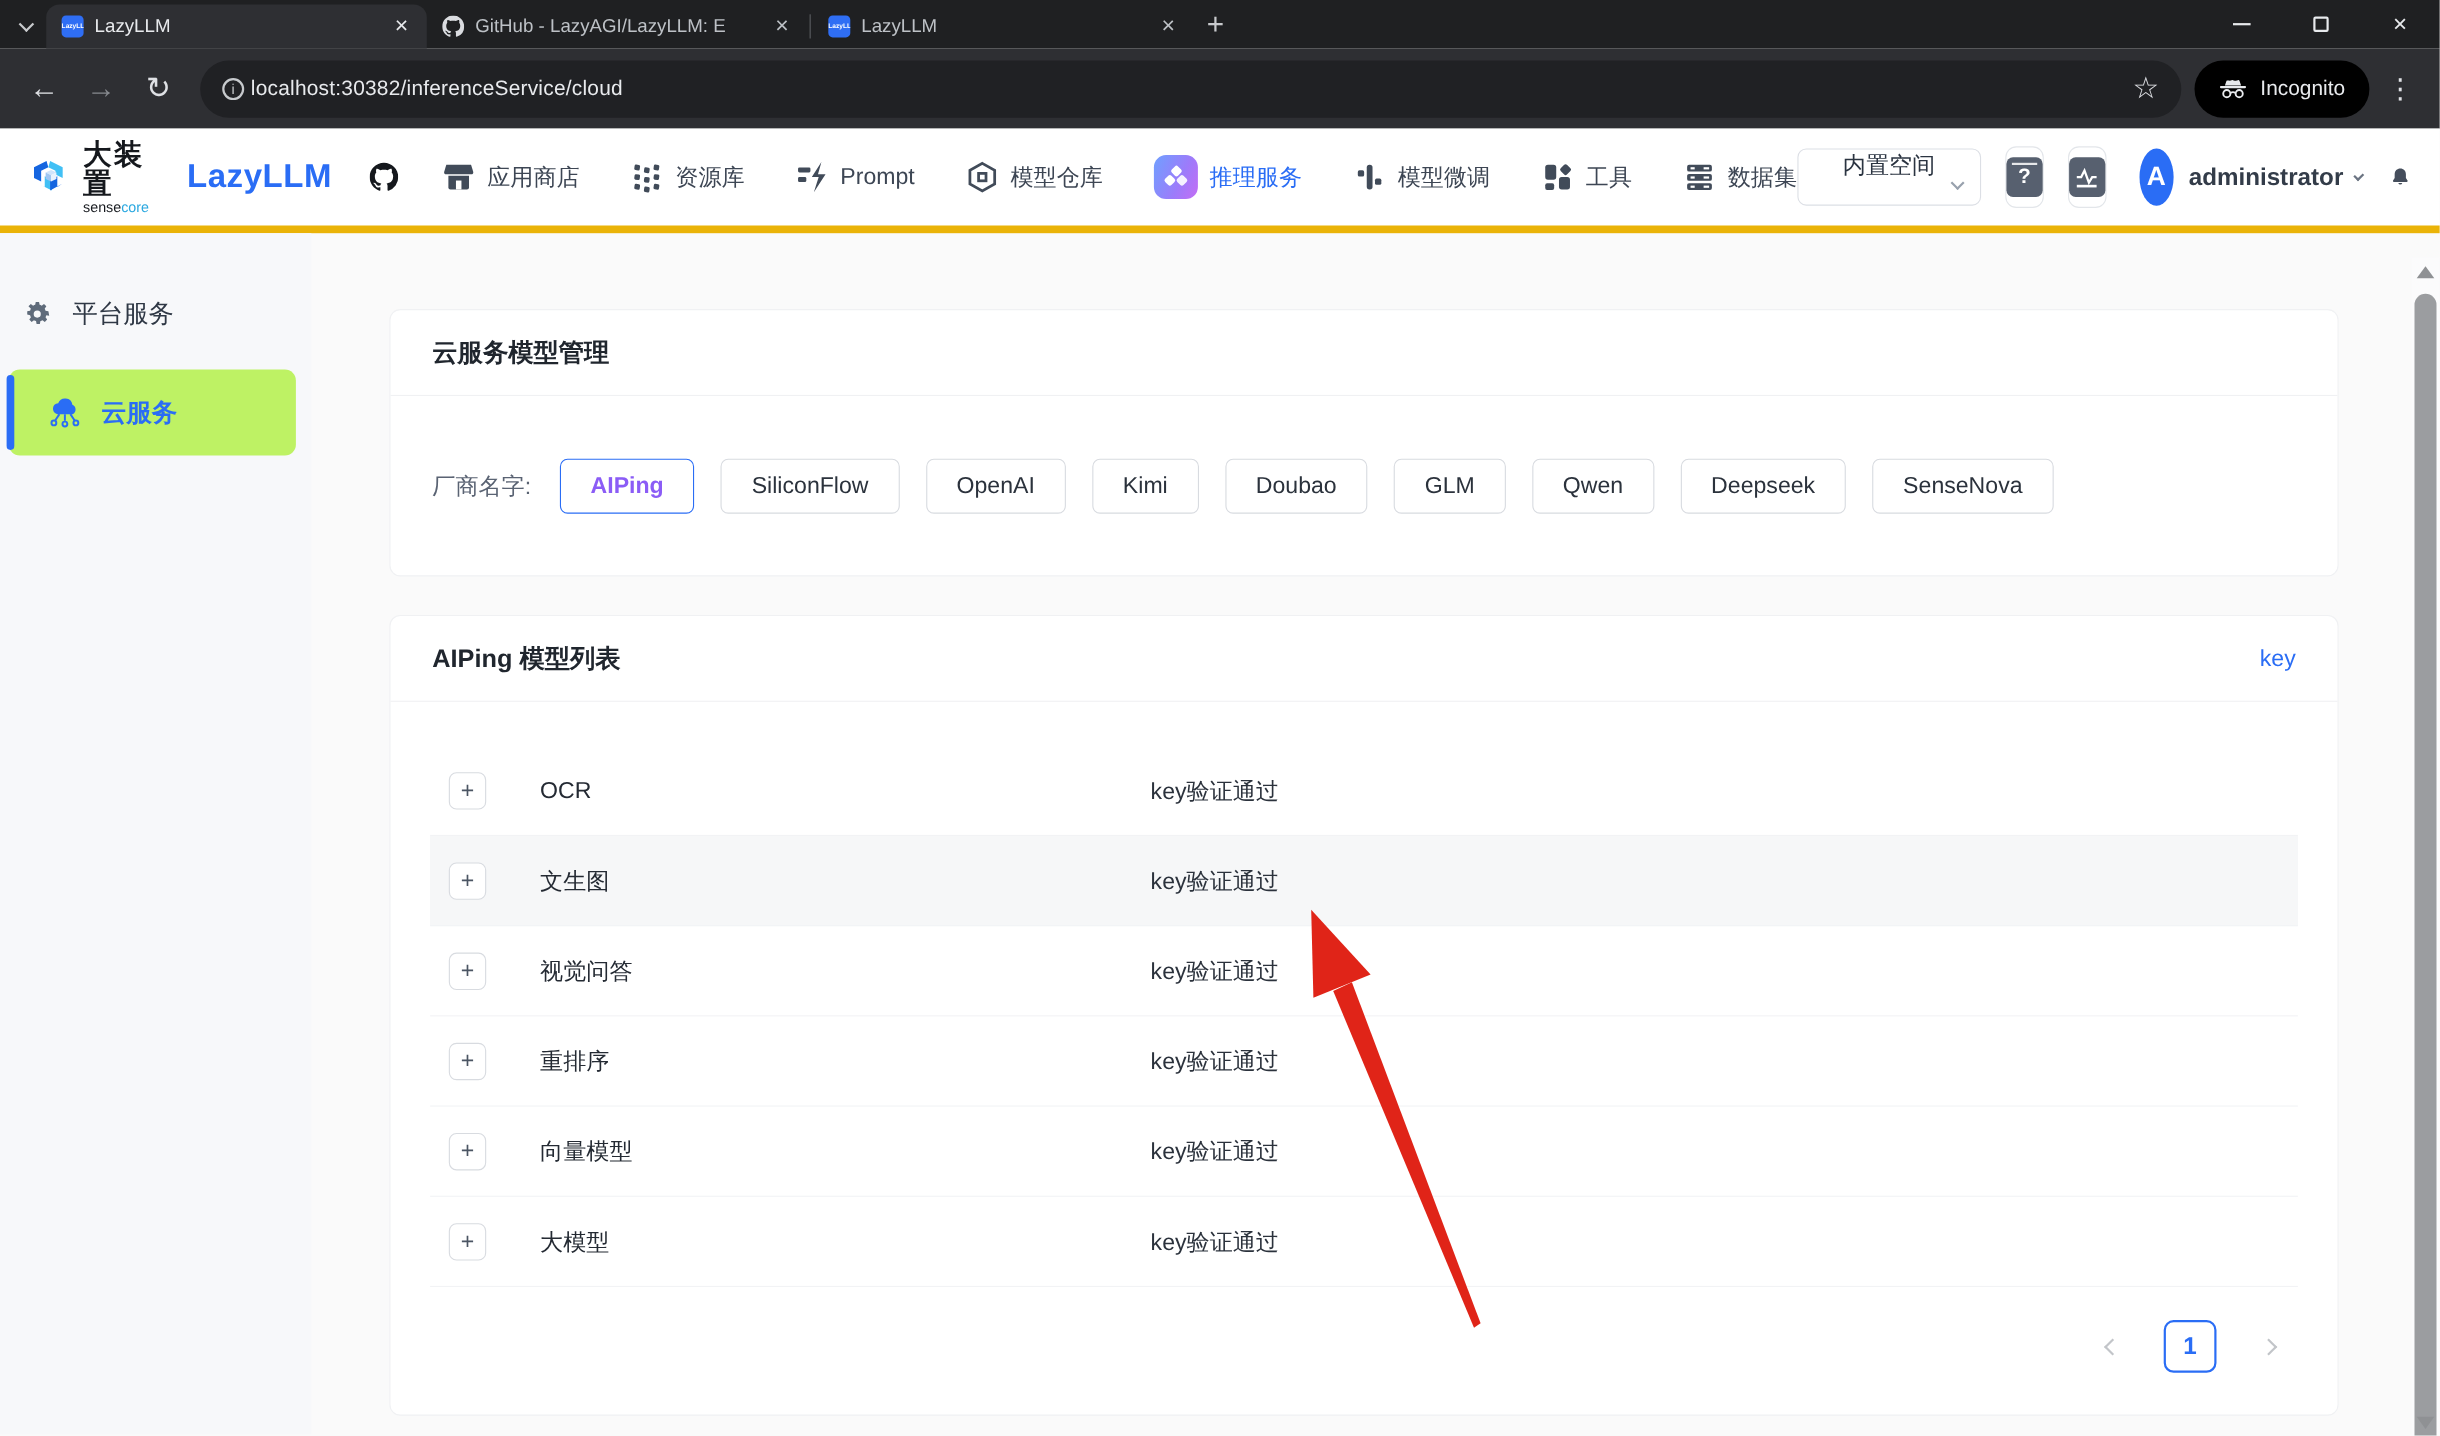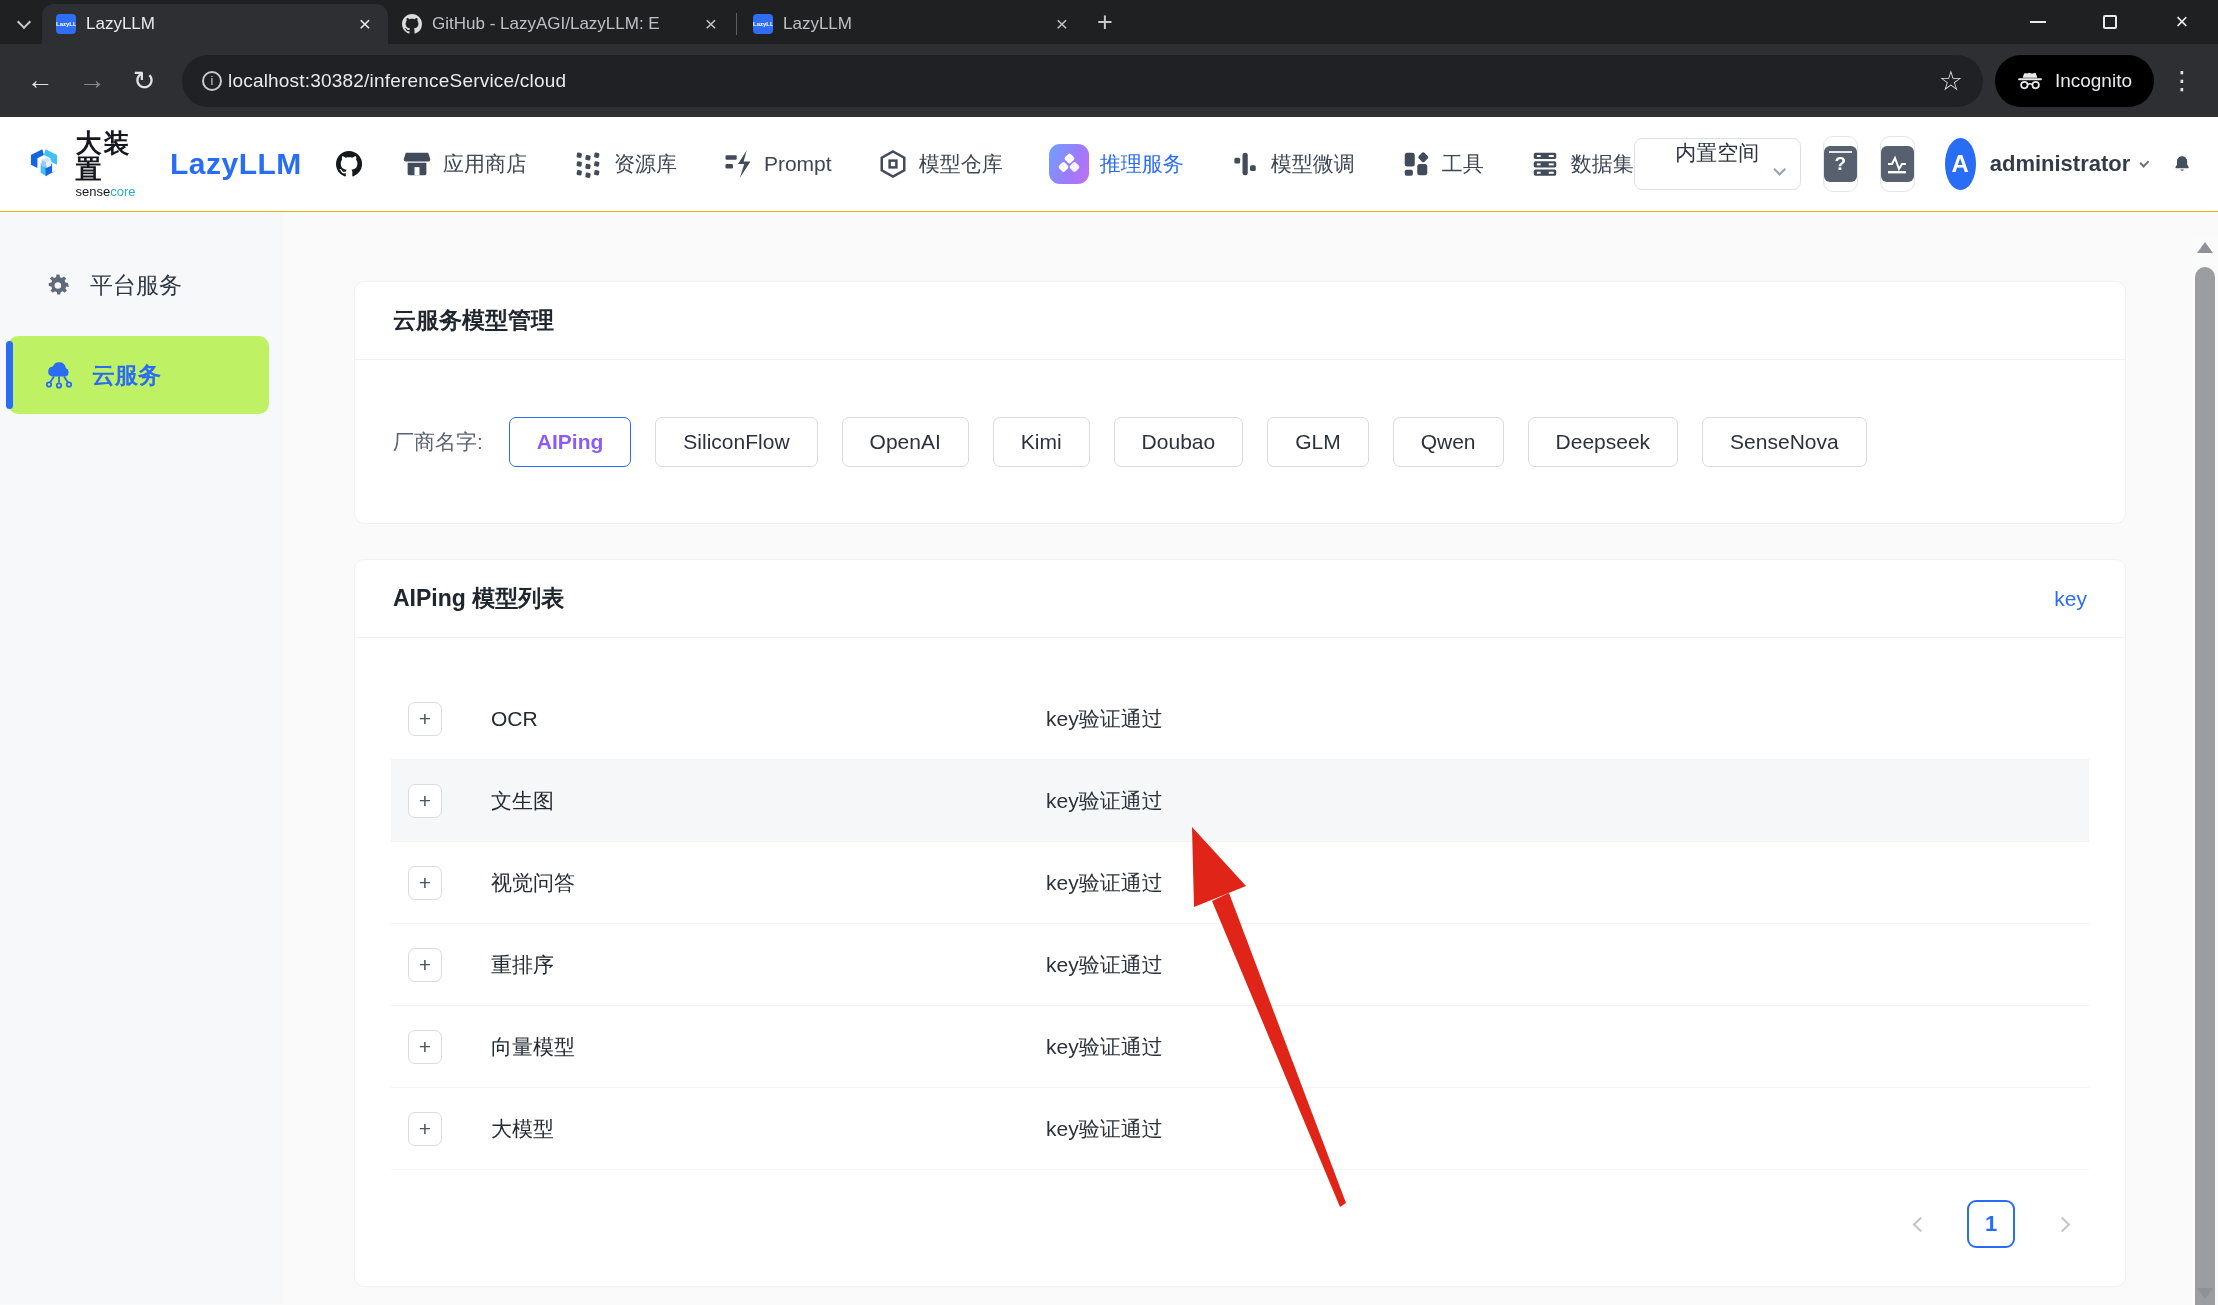--- a/index.html
+++ b/index.html
@@ -28,21 +28,21 @@
   .nav-circle.disabled { color:#86898e; }
   .addressbar { flex:1; height:52px; background:#202124; border-radius:26px; display:flex; align-items:center; padding:0 14px 0 10px; margin:0 12px; }
   .info-badge { width:20px; height:20px; border:2px solid #c7cacd; border-radius:50%; color:#c7cacd; font-size:13px; display:grid; place-items:center; font-style:normal; margin:0 6px 0 10px; }
   .url-text { flex:1; color:#e8eaed; font-size:19px; letter-spacing:.2px; }
   .star-btn { color:#dfe1e5; font-size:27px; padding:0 6px; }
   .incog-badge { height:52px; border-radius:26px; background:#000000; color:#e8eaed; display:flex; align-items:center; gap:12px; padding:0 22px; font-size:19px; }
   .menu-btn { width:44px; text-align:center; color:#dfe1e5; font-size:25px; margin-left:6px; }
 
   
   .app { position:relative; height:1188px; background:#fafafa; }
-  .app-header { height:95px; background:#fff; border-bottom:1px solid #eab308; display:flex; align-items:center; padding:0 26px; }
+  .app-header { height:95px; background:#fff; border-bottom:7px solid #eab308; display:flex; align-items:center; padding:0 26px; }
   .brand { display:flex; align-items:center; gap:12px; }
   .brand-text { line-height:1; }
   .brand-cn { font-size:26px; font-weight:800; color:#15181d; letter-spacing:2px; }
   .brand-sub { font-size:13px; font-weight:400; margin-top:3px; color:#15181d; }
   .brand-sub .core { color:#2aa8e0; }
   .brand-product { font-size:30px; font-weight:800; color:#2a6df5; margin-left:14px; letter-spacing:.5px; }
   .gh-link { margin-left:34px; width:44px; height:44px; }
   .main-nav { display:flex; align-items:center; gap:46px; margin-left:40px; }
   .nav-item { display:flex; align-items:center; gap:11px; font-size:21px; color:#3d4654; white-space:nowrap; cursor:pointer; }
   .nav-item.active { color:#2a6df5; }
@@ -55,21 +55,21 @@
   .dark-tile { width:33px; height:36px; border-radius:6px; background:#57606f; color:#fff; display:grid; place-items:center; font-size:19px; font-weight:700; position:relative; }
   .dark-tile .tab-line { position:absolute; top:5px; left:5px; right:5px; height:2px; background:#fff; opacity:.85; }
   .avatar { width:52px; height:52px; border-radius:50%; background:#2a6df5; color:#fff; font-size:24px; font-weight:700; display:grid; place-items:center; margin-left:30px; }
   .username { font-size:22px; font-weight:600; color:#333c49; margin-left:14px; }
   .user-chev { width:8px; height:8px; border-color:#6b7482; margin-left:10px; transform:rotate(45deg) translateY(-2px); }
   .bell-btn { margin-left:26px; width:34px; height:34px; }
 
   
   .app-body { display:flex; height:1092px; }
   .sidebar { width:283px; background:#f7f8fa; padding-top:44px; flex:none; }
-  .side-item { display:flex; align-items:center; gap:18px; height:58px; padding-left:42px; font-size:23px; color:#2f3845; margin-bottom:22px; cursor:pointer; }
+  .side-item { display:flex; align-items:center; gap:18px; height:58px; padding-left:18px; font-size:23px; color:#2f3845; margin-bottom:22px; cursor:pointer; }
   .side-item .side-ic { width:30px; height:30px; flex:none; }
   .side-item.active { position:relative; height:78px; margin:0 14px 0 8px; padding-left:36px; background:#bef264; border-radius:10px; color:#2a6df5; font-weight:600; }
   .side-item.active::before { content:""; position:absolute; left:-2px; top:5px; bottom:5px; width:7px; border-radius:5px; background:#2a6df5; }
 
   .content { flex:1; padding:69px 92px 0 71px; }
   .card { background:#fff; border:1px solid #f0f1f3; border-radius:10px; }
   .card-head { height:78px; padding:0 38px; display:flex; align-items:center; justify-content:space-between; border-bottom:1px solid #f0f1f3; }
   .card-title { font-size:23px; font-weight:700; color:#20262e; }
   .key-link { font-size:21px; color:#2a6df5; cursor:pointer; }
   .vendor-body { height:163px; display:flex; align-items:center; padding:0 38px; }

